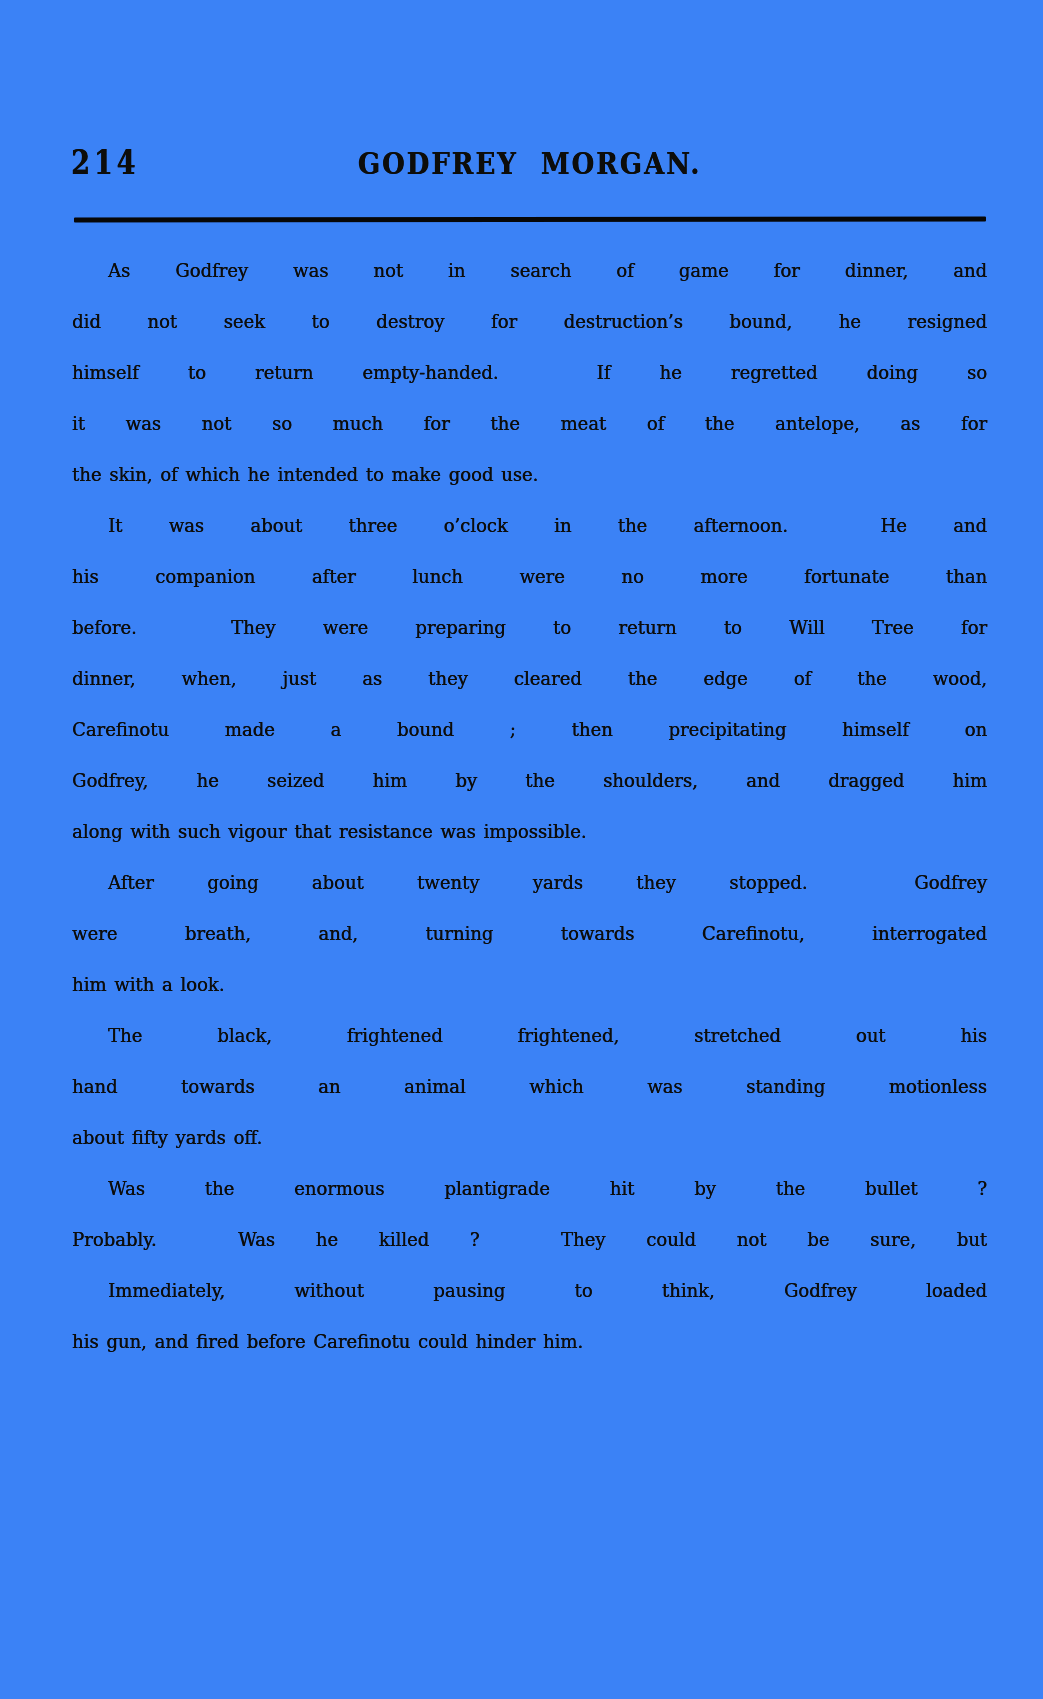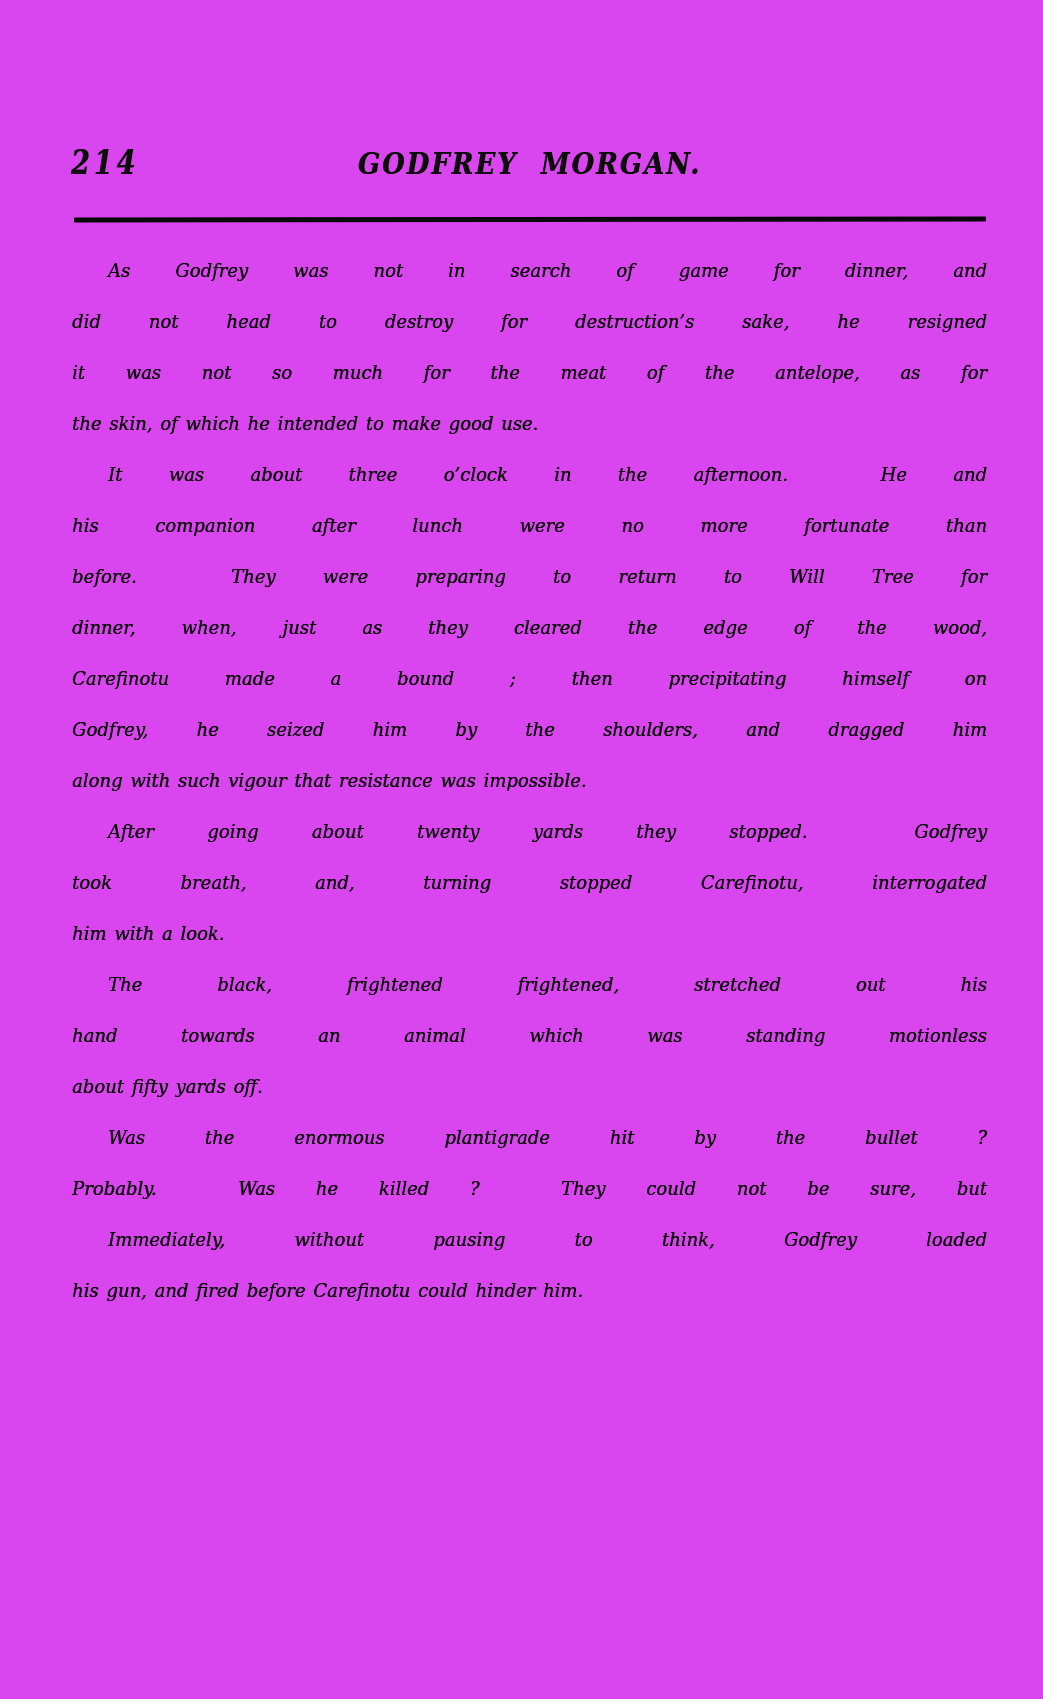--- a/index.html
+++ b/index.html
@@ -11,22 +11,21 @@
     height: 1699px;
     background: #ffffff;
     overflow: hidden;
     position: relative;
     font-family: "DejaVu Serif", "Liberation Serif", serif;
     color: #0d0d0b;
   }
   .page {
     position: absolute;
     inset: 0;
-    background: #d946ef;
-    font-style: italic;
+    background: #3b82f6;
   }
   .page-number {
     position: absolute;
     left: 71px;
     top: 150px;
     font-size: 27px;
     font-weight: bold;
     letter-spacing: 4px;
     transform: scaleY(1.22);
     transform-origin: 0 100%;
@@ -89,38 +88,39 @@
   <div class="page-number">214</div>
 
   <div class="running-title">GODFREY MORGAN.</div>
 
   <div class="header-rule"></div>
 
   <div class="body-text">
 
     <div>
       <div class="line indent">As Godfrey was not in search of game for dinner, and</div>
-      <div class="line">did not head to destroy for destruction’s sake, he resigned</div>
+      <div class="line">did not seek to destroy for destruction’s bound, he resigned</div>
+      <div class="line">himself to return empty-handed.&nbsp; If he regretted doing so</div>
       <div class="line">it was not so much for the meat of the antelope, as for</div>
       <div class="line end">the skin, of which he intended to make good use.</div>
     </div>
 
     <div>
       <div class="line indent">It was about three o’clock in the afternoon.&nbsp; He and</div>
       <div class="line">his companion after lunch were no more fortunate than</div>
       <div class="line">before.&nbsp; They were preparing to return to Will Tree for</div>
       <div class="line">dinner, when, just as they cleared the edge of the wood,</div>
       <div class="line">Carefinotu made a bound&nbsp;; then precipitating himself on</div>
       <div class="line">Godfrey, he seized him by the shoulders, and dragged him</div>
       <div class="line end">along with such vigour that resistance was impossible.</div>
     </div>
 
     <div>
       <div class="line indent">After going about twenty yards they stopped.&nbsp; Godfrey</div>
-      <div class="line">took breath, and, turning stopped Carefinotu, interrogated</div>
+      <div class="line">were breath, and, turning towards Carefinotu, interrogated</div>
       <div class="line end">him with a look.</div>
     </div>
 
     <div>
       <div class="line indent">The black, frightened frightened, stretched out his</div>
       <div class="line">hand towards an animal which was standing motionless</div>
       <div class="line end">about fifty yards off.</div>
     </div>
 
 

